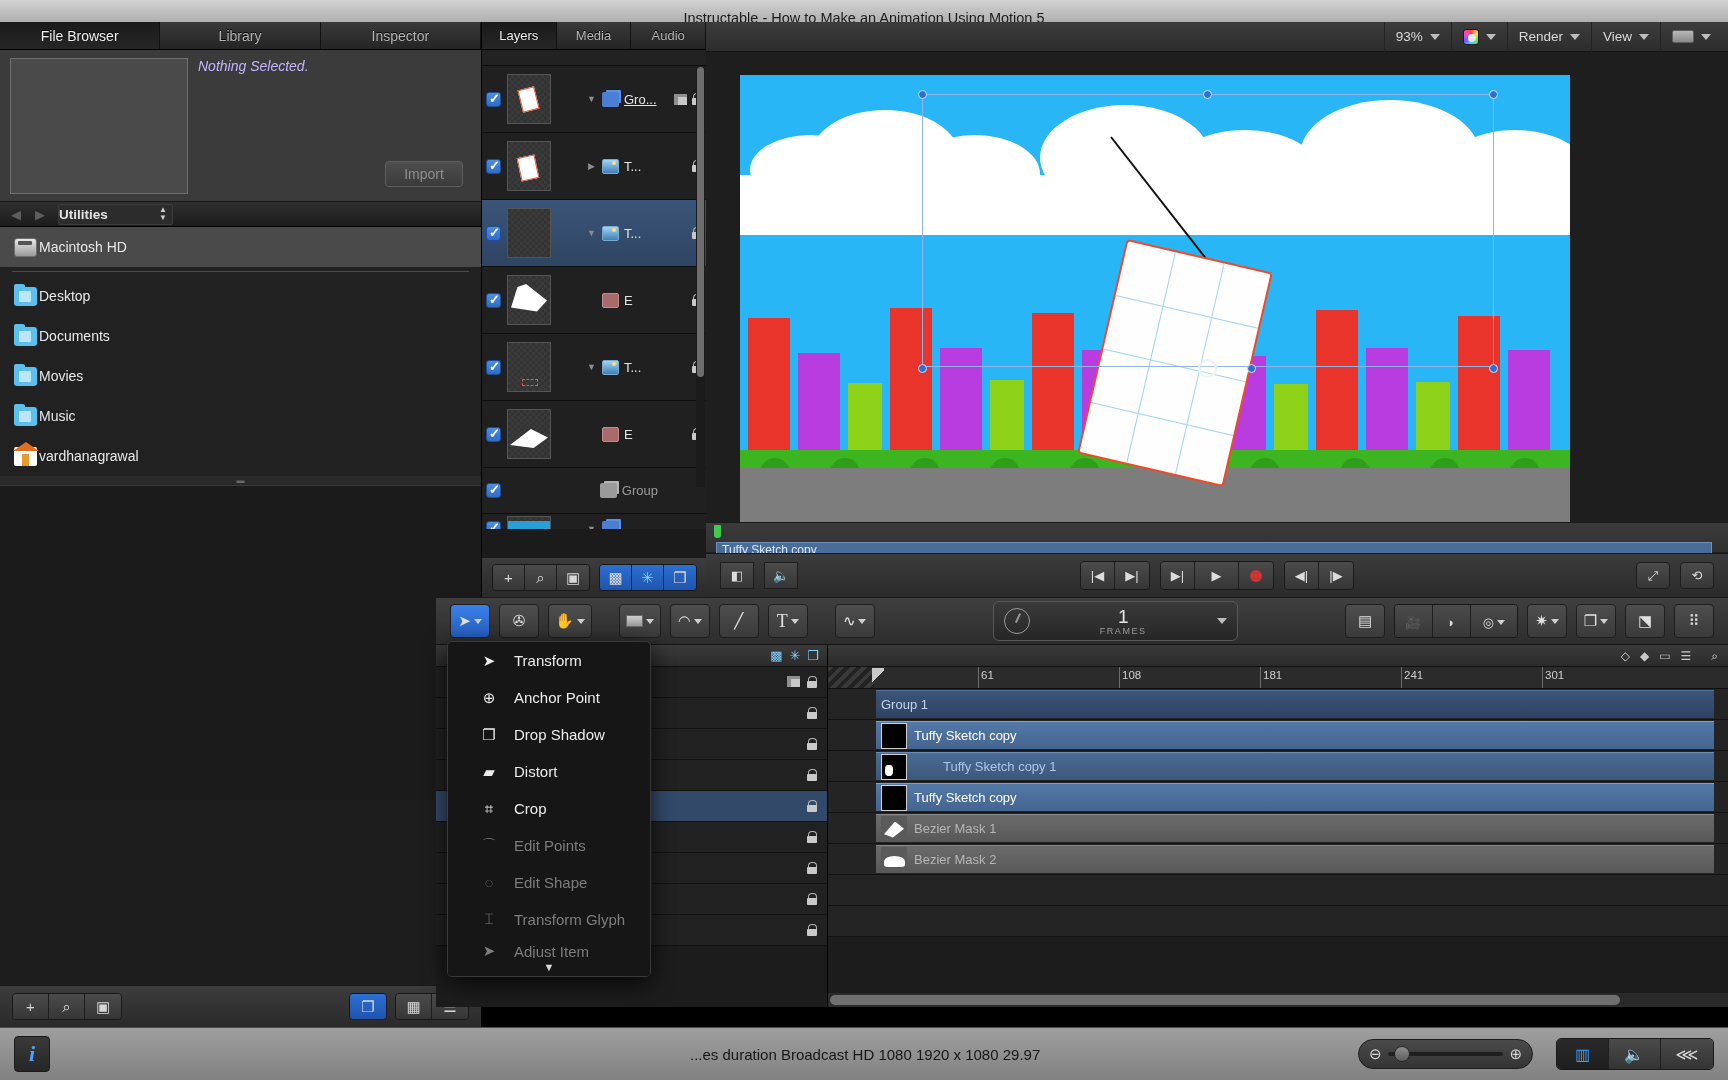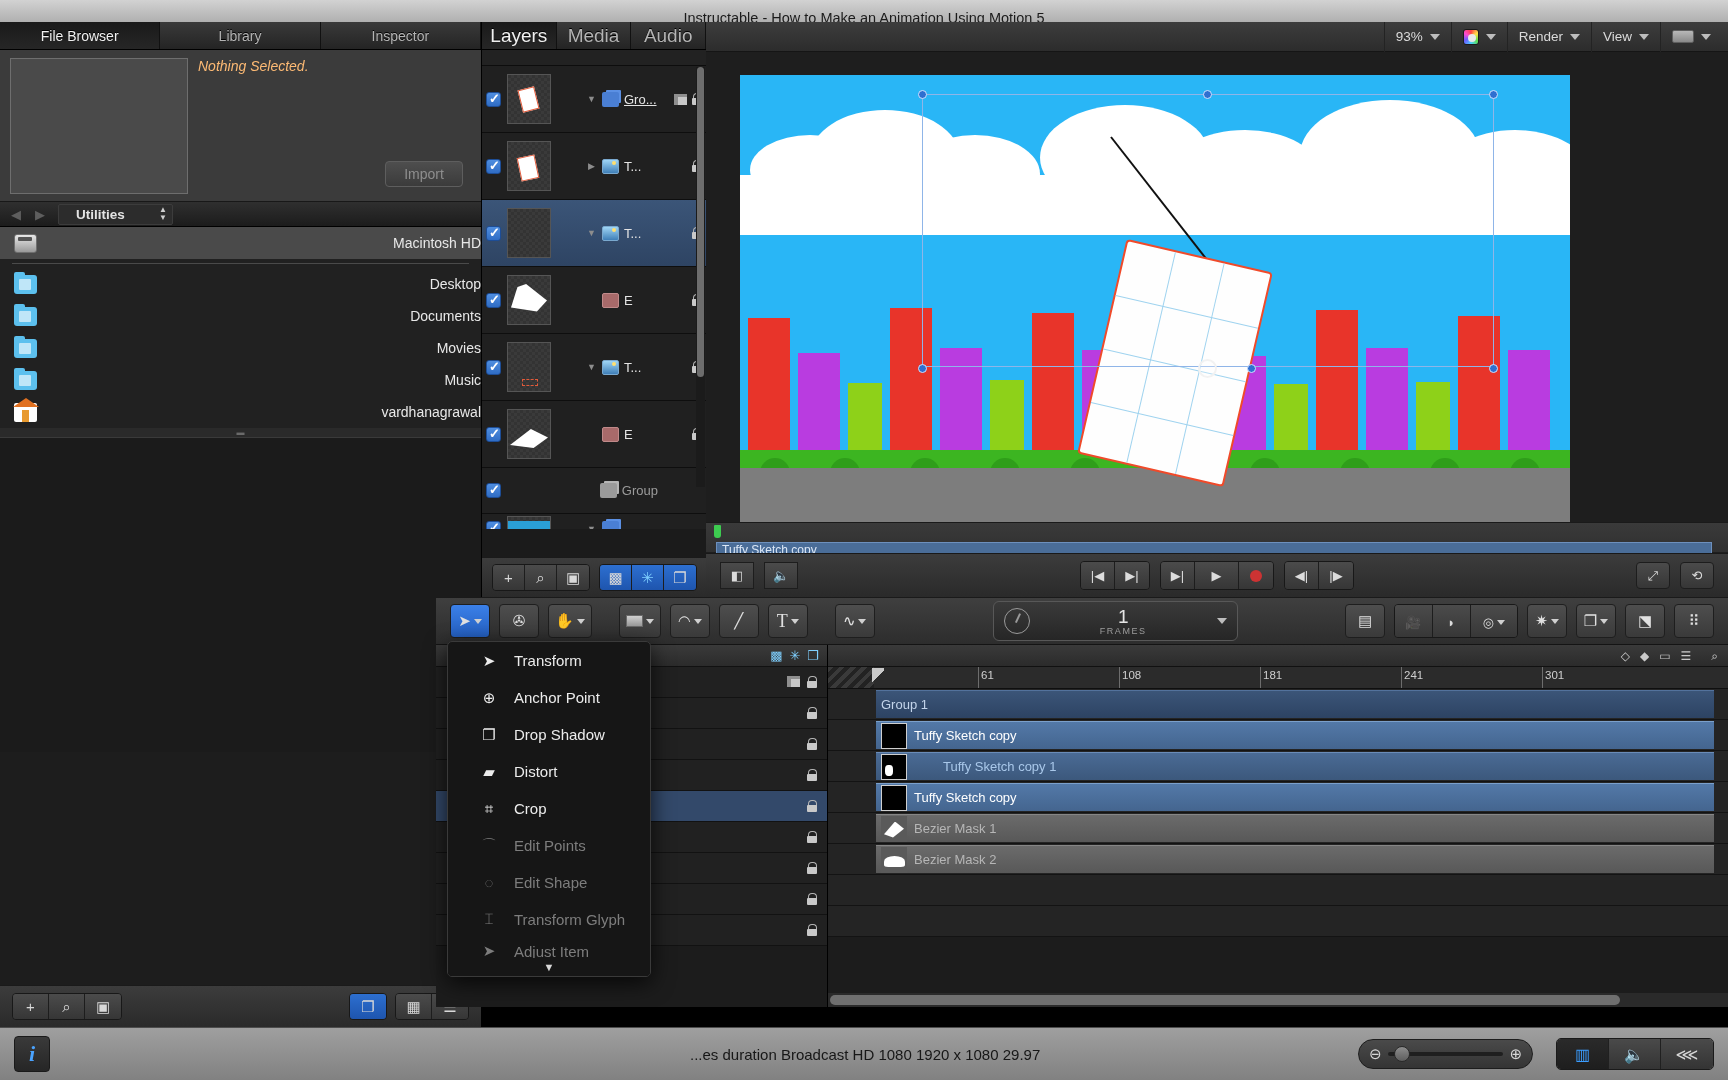--- a/index.html
+++ b/index.html
@@ -42,45 +42,45 @@
   }
   #filebrowser-top{
     height:152px; background:#3b3b3b; display:flex; padding:8px 10px;
     border-bottom:1px solid #181818;
   }
   #preview-well{
     width:178px; height:136px; background:#4a4a4a;
     border:1px solid #6e6e6e;
   }
   #fb-right{ flex:1; padding-left:10px; position:relative; }
-  #nothing-sel{ font-style:italic; font-size:14px; color:#fdba74; }
+  #nothing-sel{ font-style:italic; font-size:14px; color:#c4b5fd; }
   #import-btn{
     position:absolute; right:8px; bottom:6px;
     width:78px; height:26px; border-radius:4px;
     background:linear-gradient(#4e4e4e,#3b3b3b);
     border:1px solid #5e5e5e;
     display:flex; align-items:center; justify-content:center;
     color:#8e8e8e; font-size:14px;
   }
   #pathbar{
     height:25px; background:linear-gradient(#2f2f2f,#1c1c1c);
     border-bottom:1px solid #000; display:flex; align-items:center;
     padding:0 4px;
   }
   .navarrow{ width:24px; height:22px; display:flex; align-items:center; justify-content:center; color:#5e5e5e; font-size:13px;}
   #pathpopup{
     min-width:115px; height:21px; margin-left:6px;
     display:flex; align-items:center; background:#2c2c2c;
-    border:1px solid #3c3c3c; border-radius:2px; padding:0 17px;
+    border:1px solid #3c3c3c; border-radius:2px; padding:0 0;
     position:relative;
   }
   #pathpopup span{ font-size:13.5px; color:#e3e3e3; font-weight:bold; }
   #pathpopup .arrows{ position:absolute; right:5px; font-size:8px; line-height:8px; color:#cfcfcf; text-align:center;}
   .fb-list{ background:#212121; }
-  .fb-row{ height:32px; display:flex; align-items:center; padding-left:14px; gap:2px;justify-content:space-between; }
+  .fb-row{ height:40px; display:flex; align-items:center; padding-left:14px; gap:2px; }
   .fb-row.sel{ background:#4a4a4a; }
   .fb-row .lbl{ font-size:14px; color:#e8e8e8; }
   .fbicon{ width:23px; height:19px; position:relative; flex:none; }
   .hd{ background:linear-gradient(#e8e8e8,#9a9a9a); border-radius:3px; border:1px solid #6f6f6f;}
   .hd:after{content:"";position:absolute;left:3px;top:2px;width:14px;height:4px;background:#555;border-radius:1px;}
   .folder{ background:#5cc0ee; border-radius:2px 3px 3px 3px; }
   .folder:before{content:"";position:absolute;left:0;top:-3px;width:11px;height:5px;background:#5cc0ee;border-radius:2px 2px 0 0;}
   .folder:after{content:"";position:absolute;left:5px;top:4px;width:12px;height:11px;background:#bfe6f8;border-radius:1px;}
   .home{ background:#fff; border-radius:2px; }
   .home:before{content:"";position:absolute;left:-1px;top:-5px;border-left:13px solid transparent;border-right:13px solid transparent;border-bottom:9px solid #e07020;}
@@ -101,21 +101,21 @@
     color:#d8d8d8; font-size:15px;
   }
   .btngroup .b:last-child{border-right:none;}
   .btngroup .b.on{ background:linear-gradient(#2d6fd0,#1e55ae); }
 
   
   #layerspanel{
     position:absolute; left:481px; top:22px; width:225px; height:575px;
     background:#1b1b1b; border-left:1px solid #000;
   }
-  #layerspanel .tabbar .tab{ font-size:19px; }
+  #layerspanel .tabbar .tab{ font-size:13px; }
   .layer-head{ height:16px; background:#222; border-bottom:1px solid #0d0d0d;}
   .layer-list{ height:463px; overflow:hidden; position:relative; }
   .layer-row{
     height:67px; display:flex; align-items:center;
     border-bottom:1px solid #0e0e0e; padding:0 4px; gap:6px;
     background:#202020;
   }
   .layer-row.sel{ background:linear-gradient(#3b5578,#2e4463); }
   .layer-row.slim{ height:46px; }
   .chk{

